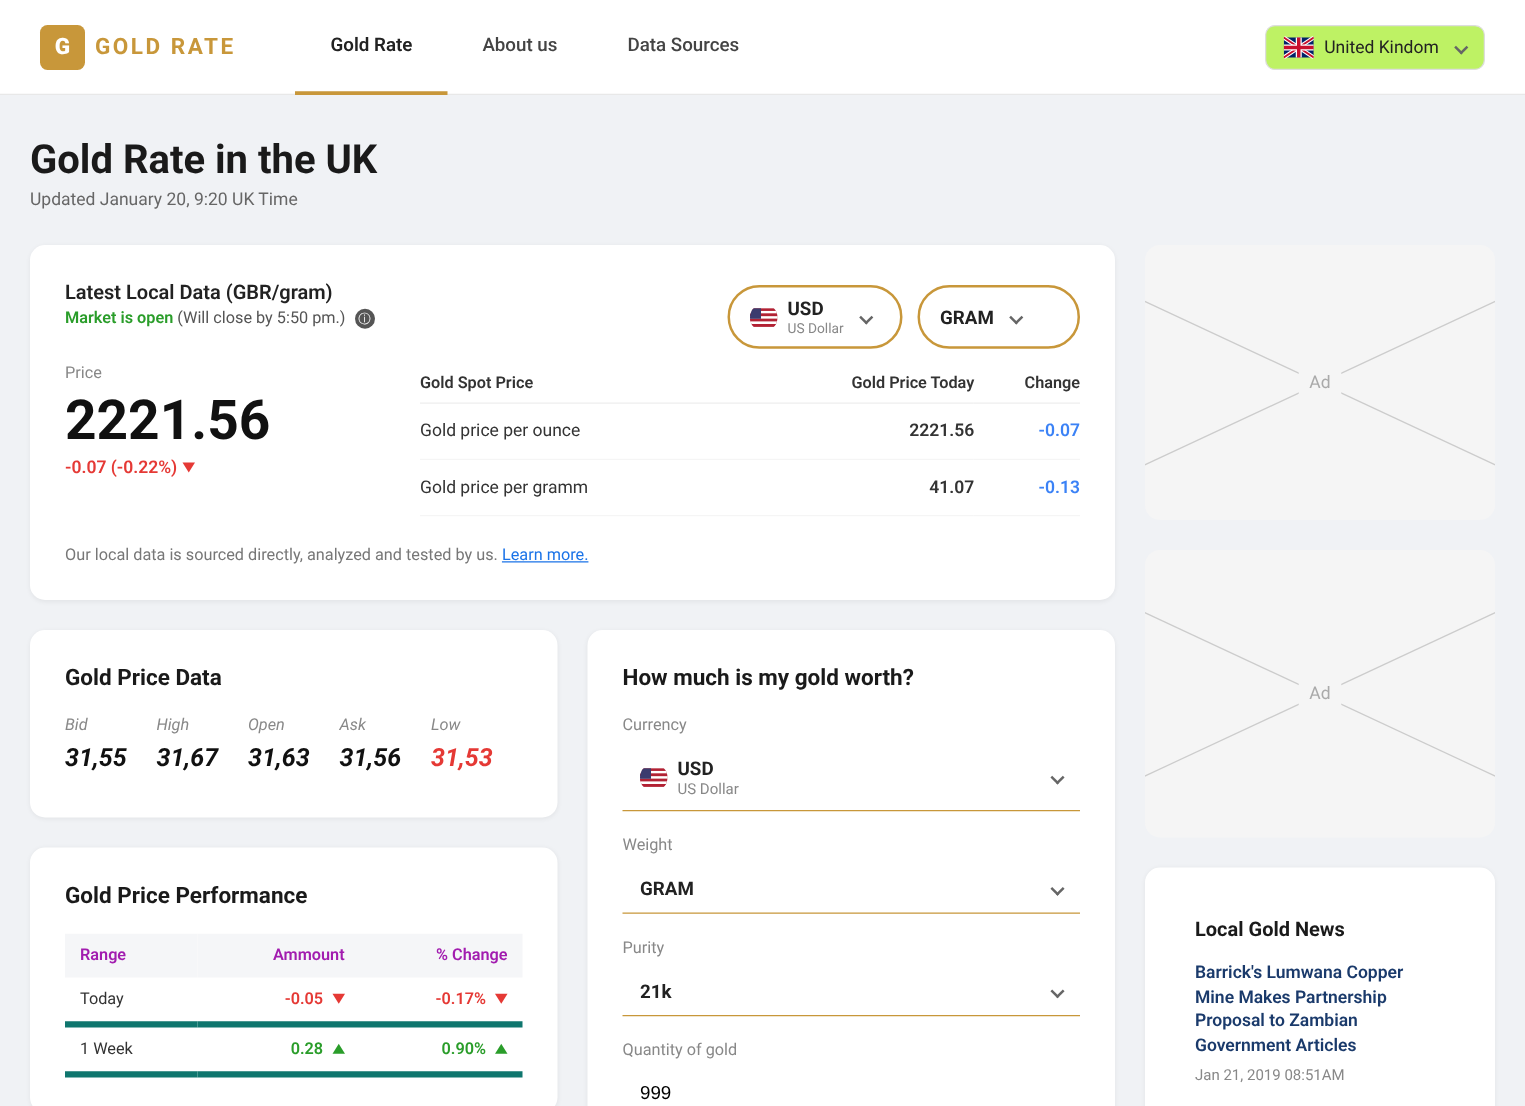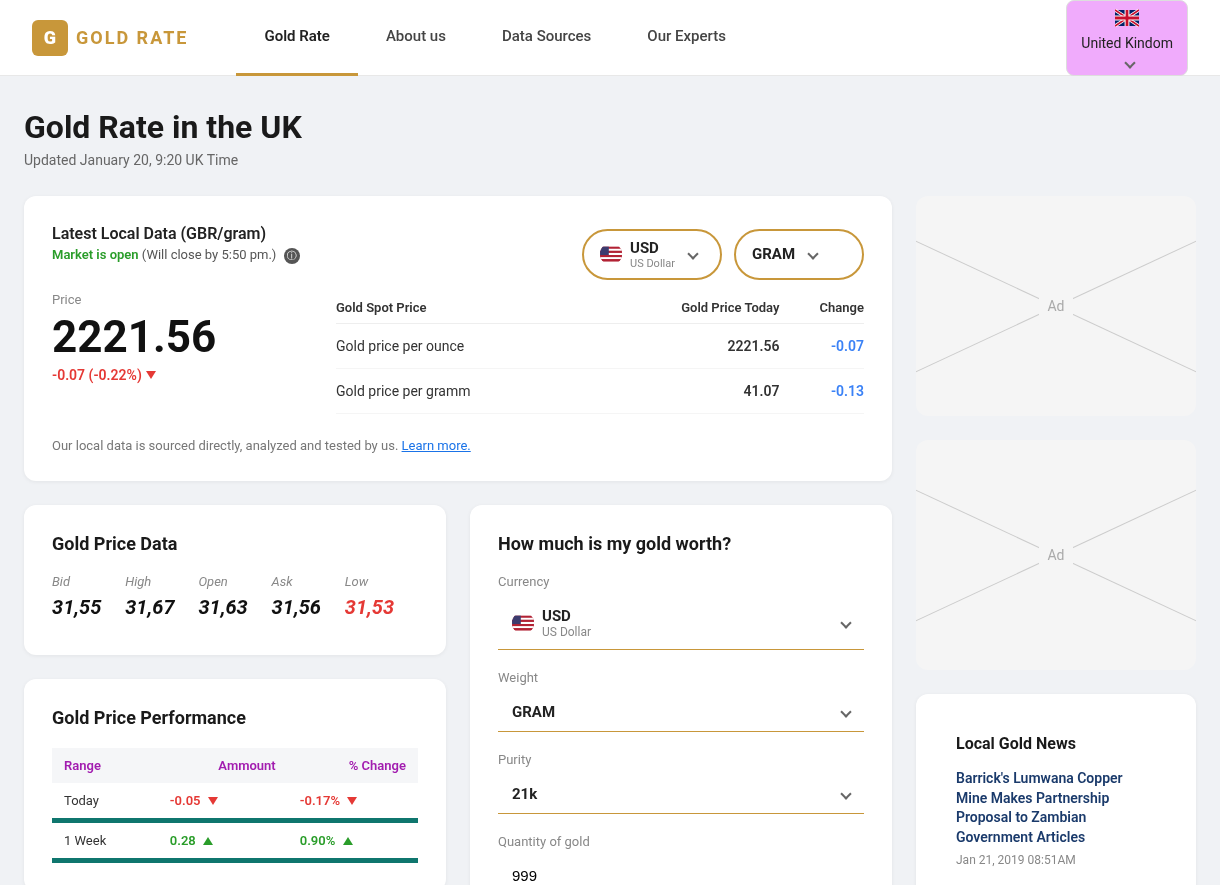--- a/index.html
+++ b/index.html
@@ -65,24 +65,23 @@
     .nav-right {
       margin-left: auto;
     }
     .country-select {
       display: flex;
       align-items: center;
       gap: 8px;
       border: 1px solid #ddd;
       border-radius: 8px;
       padding: 8px 14px;
-      background: #f0abfc;
+      background: #bef264;
       cursor: pointer;
       font-size: 14px;
-      flex-direction: column;
     }
 
     
     .page-wrapper {
       max-width: 1220px;
       margin: 0 auto;
       padding: 32px 24px;
     }
     .page-header {
       margin-bottom: 28px;
@@ -298,21 +297,21 @@
       text-align: left;
       font-weight: 600;
       color: #a21caf;
     }
     .perf-table th:not(:first-child) { text-align: right; }
     .perf-table td {
       padding: 10px 12px;
       border-bottom: 5px solid #0f766e;
       color: #333;
     }
-    .perf-table td:not(:first-child) { }
+    .perf-table td:not(:first-child) { text-align: right; }
     .val-neg { color: #e53935; font-weight: 600; }
     .val-pos { color: #2a9d2a; font-weight: 600; }
     .calc-field {
       margin-bottom: 20px;
     }
     .calc-label {
       font-size: 13px;
       color: #888;
       margin-bottom: 8px;
     }
@@ -417,21 +416,20 @@
     </div>
     <div class="logo-text">
       <span style="color:#c8973a">GOLD</span>&nbsp;<span>RATE</span>
     </div>
   </a>
 
   <div class="nav-links">
     <a class="nav-link active" href="#">Gold Rate</a>
     <a class="nav-link" href="#">About us</a>
     <a class="nav-link" href="#">Data Sources</a>
-    <a class="nav-link" href="#">Our Experts</a>
   </div>
 
   <div class="nav-right">
     <div class="country-select">
 
       <svg width="24" height="18" viewBox="0 0 60 40">
         <rect width="60" height="40" fill="#012169"></rect>
         <path d="M0,0 L60,40 M60,0 L0,40" stroke="#fff" stroke-width="8"></path>
         <path d="M0,0 L60,40 M60,0 L0,40" stroke="#C8102E" stroke-width="4"></path>
         <path d="M30,0 V40 M0,20 H60" stroke="#fff" stroke-width="12"></path>

